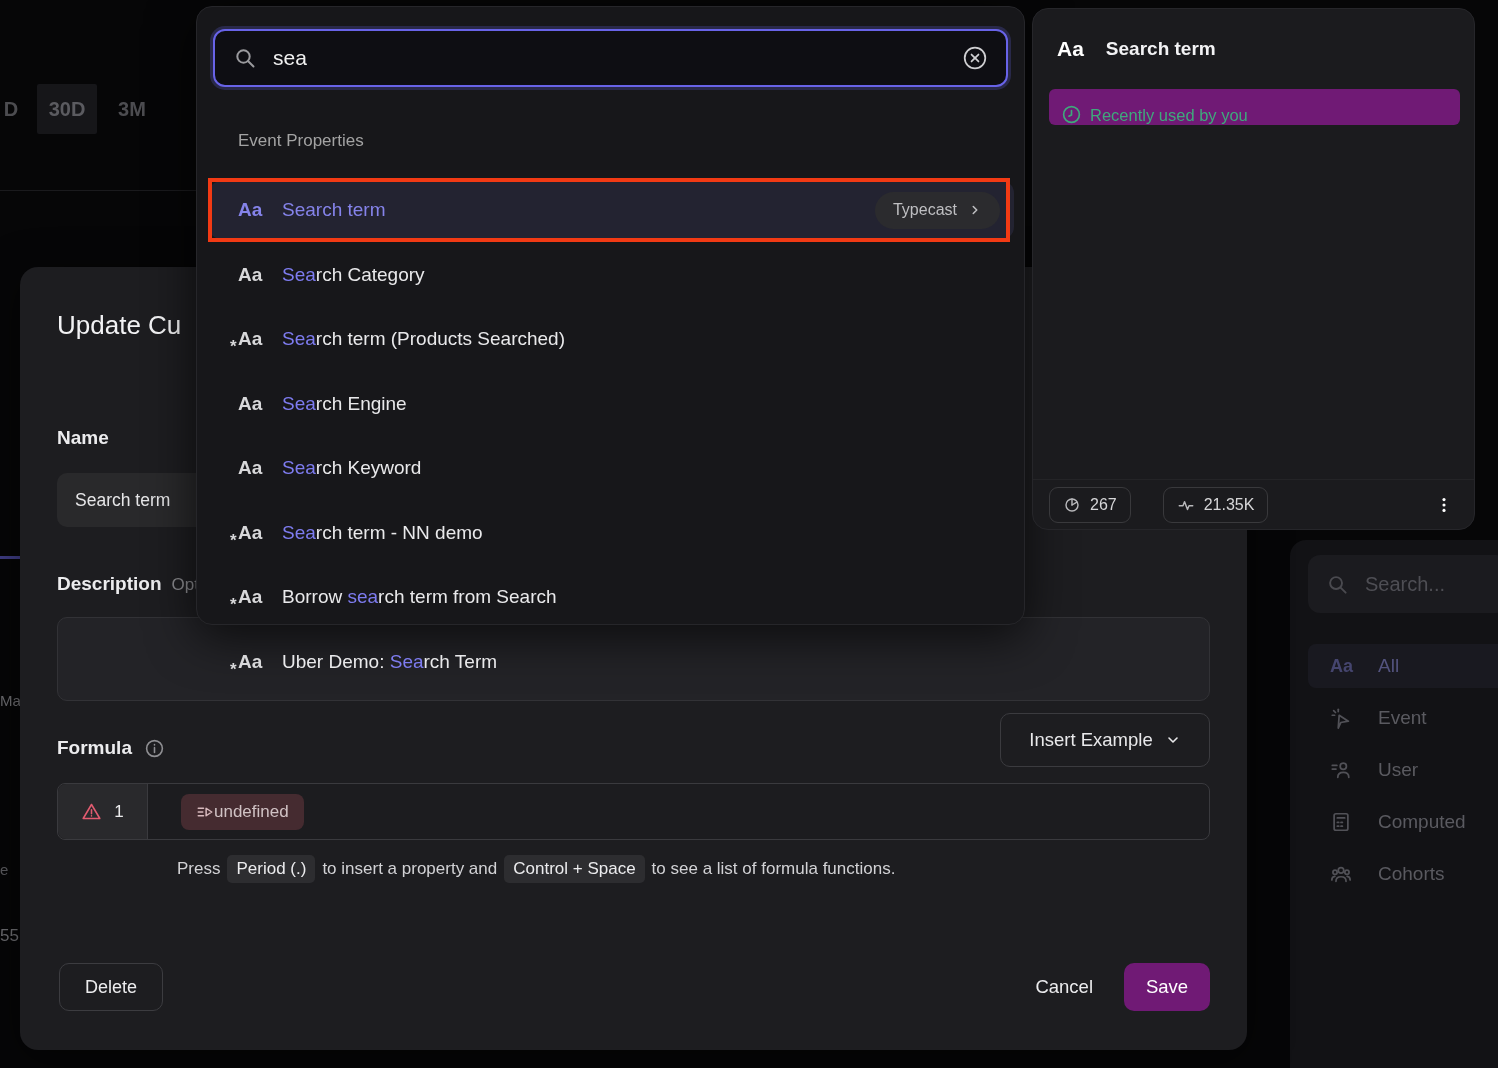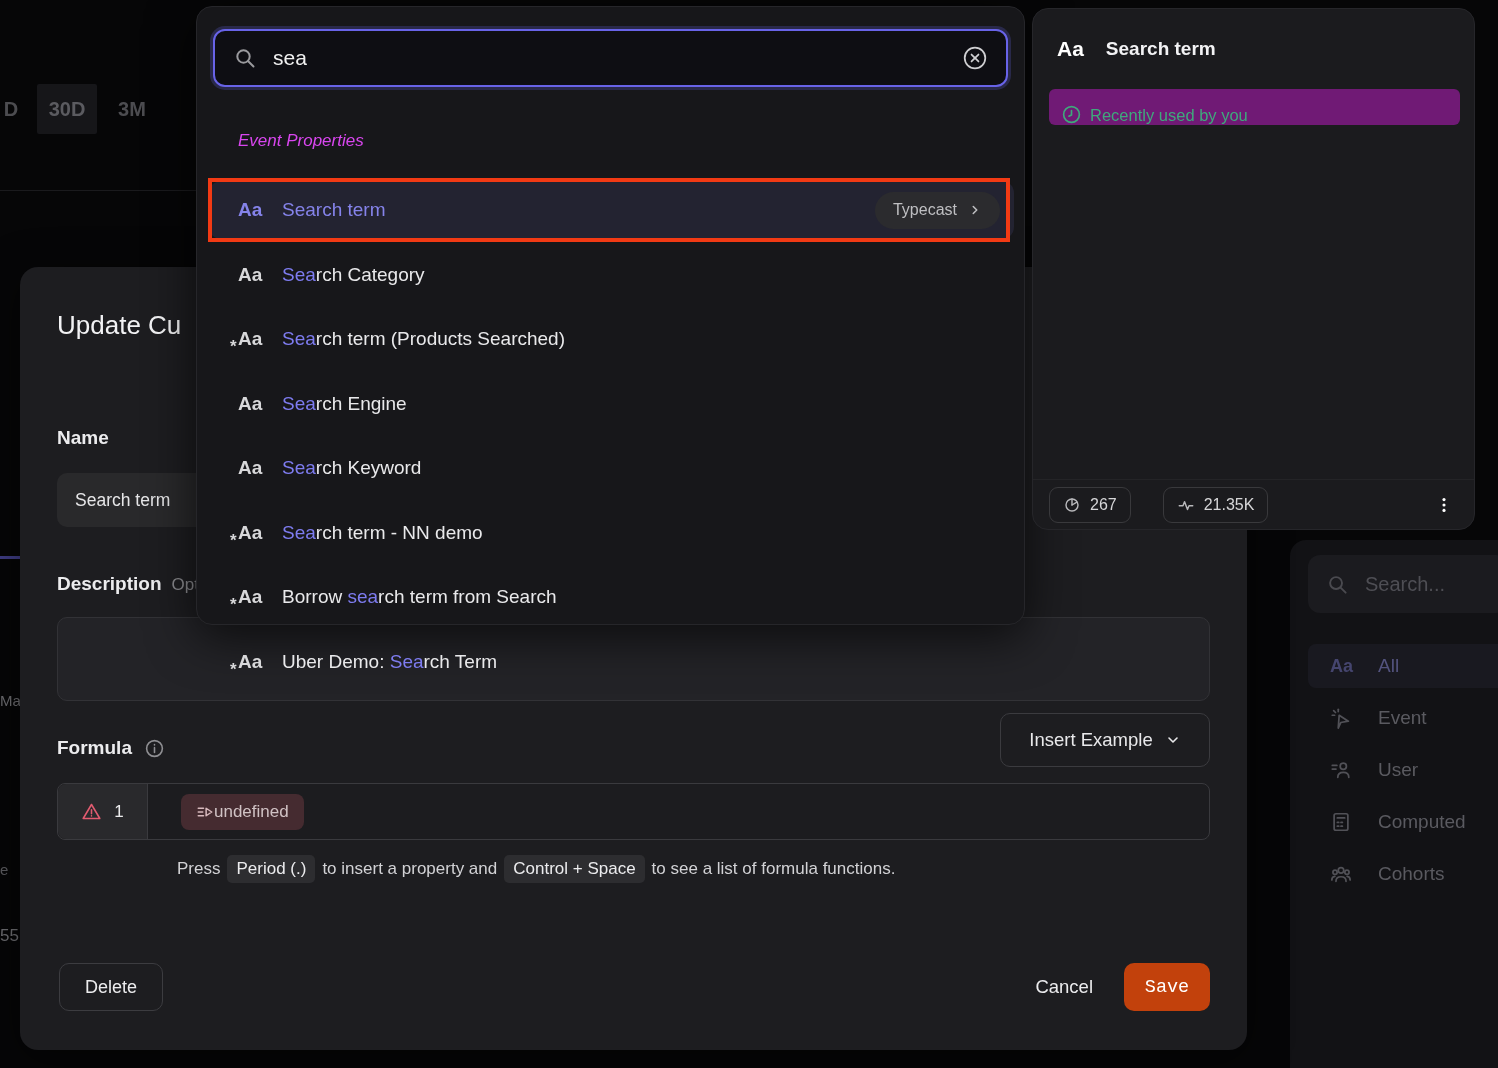--- a/index.html
+++ b/index.html
@@ -54,36 +54,36 @@
   .undef-token { height:36px; display:flex; align-items:center; padding:0 15px;
     background:#452b30; border-radius:8px; color:#d0c2c4; font-size:17px; }
   .token-icon { width:18px; height:18px; color:#d8b9bd; }
   .um-hint { position:absolute; left:157px; top:588px; font-size:17px; color:#d2d2d5; display:flex; align-items:center; gap:7px; white-space:nowrap; }
   kbd { background:#2d2d30; border-radius:5px; padding:4px 9px; font-family:inherit; font-size:17px; color:#ececee; }
   .um-footer { position:absolute; left:39px; right:37px; bottom:39px; height:48px; display:flex; align-items:center; }
   .btn-delete { width:104px; height:48px; background:transparent; border:1px solid #3c3c40;
     border-radius:10px; color:#ececee; font-size:18px; font-family:inherit; cursor:pointer; }
   .um-footer .spacer { flex:1; }
   .btn-cancel { background:none; border:none; color:#ececee; font-size:18.5px; font-family:inherit; margin-right:31px; cursor:pointer; }
-  .btn-save { width:86px; height:48px; background:#c2410c; border:none; border-radius:10px;
-    color:#ffffff; font-size:18.5px; font-family:Liberation Mono, monospace; cursor:pointer; }
+  .btn-save { width:86px; height:48px; background:#701a75; border:none; border-radius:10px;
+    color:#ffffff; font-size:18.5px; font-family:Liberation Sans, sans-serif; cursor:pointer; }
 
   
   .popover { position:absolute; left:196px; top:6px; width:829px; height:619px;
     background:#17171a; border:1px solid #26262a; border-radius:16px; z-index:20;
     box-shadow:0 12px 48px rgba(0,0,0,.65); }
   .pop-search { position:absolute; left:16px; top:22px; width:795px; height:58px;
     background:#0e0e13; border:2px solid #6863e8; border-radius:12px;
     box-shadow:0 0 0 3px rgba(90,88,200,.28); display:flex; align-items:center; padding:0 18px; }
   .search-glyph { width:24px; height:24px; color:#9a9a9e; flex:none; }
   .pop-search input { flex:1; background:transparent; border:none; outline:none; color:#f0f0f0;
     font-size:21px; font-family:inherit; margin-left:16px; }
   .clear-btn { background:none; border:none; padding:0; cursor:pointer; color:#cfcfd2; flex:none; }
   .clear-btn svg { width:26px; height:26px; }
-  .pop-section { position:absolute; left:41px; top:124px; font-size:17px; color:#d946ef;font-style:italic; }
+  .pop-section { position:absolute; left:41px; top:124px; font-size:17px; color:#a3a3a3; }
   .results { position:absolute; left:12px; top:174px; width:805px; }
   .result-row { height:58px; margin-bottom:6.5px; border-radius:12px; display:flex; align-items:center;
     padding:0 14px 0 29px; cursor:pointer; }
   .result-row.selected { background:#232331; }
   .aa-icon { position:relative; width:30px; font-size:19px; font-weight:bold; color:#d8d8da; flex:none; }
   .aa-icon .star { position:absolute; left:-8px; bottom:-7px; font-style:normal; font-size:17px; font-weight:bold; color:#d8d8da; }
   .result-label { margin-left:14px; font-size:19px; color:#e9e9eb; white-space:nowrap; }
   .result-label .match { color:#7e7cf0; }
   .result-row.selected .aa-icon, .result-row.selected .aa-icon .star, .result-row.selected .result-label { color:#8583ea; }
   .result-row .spacer { flex:1; }

